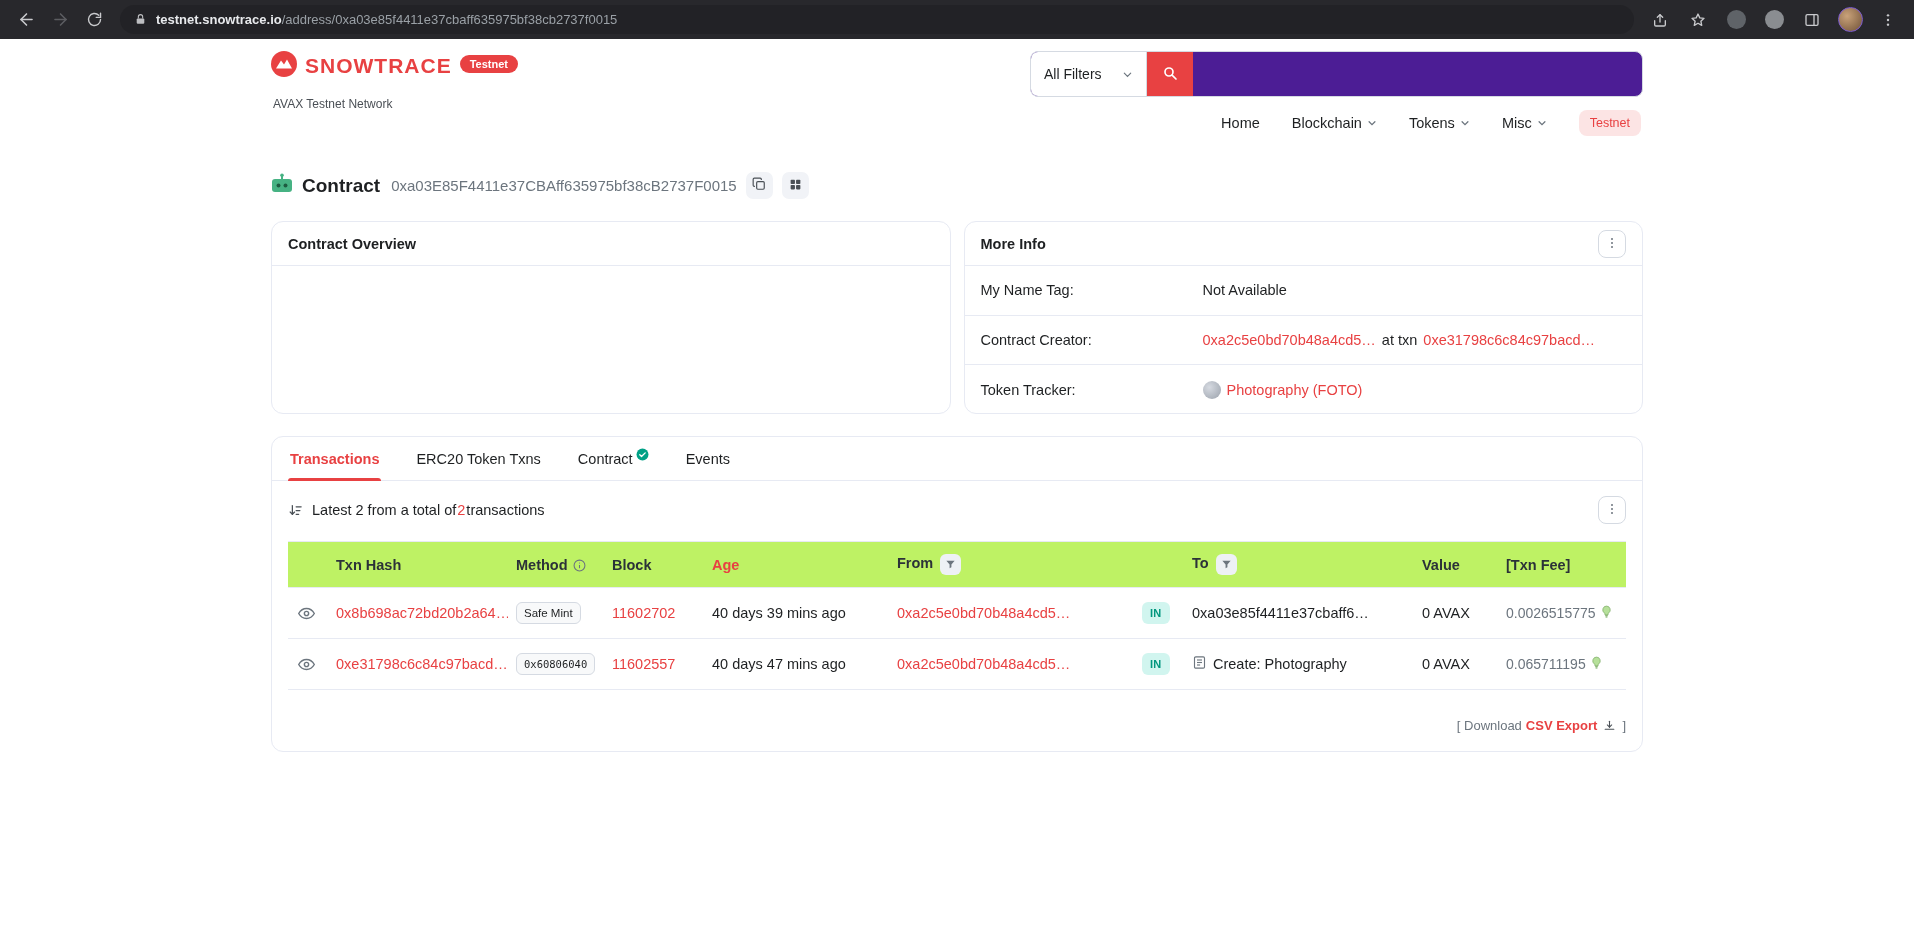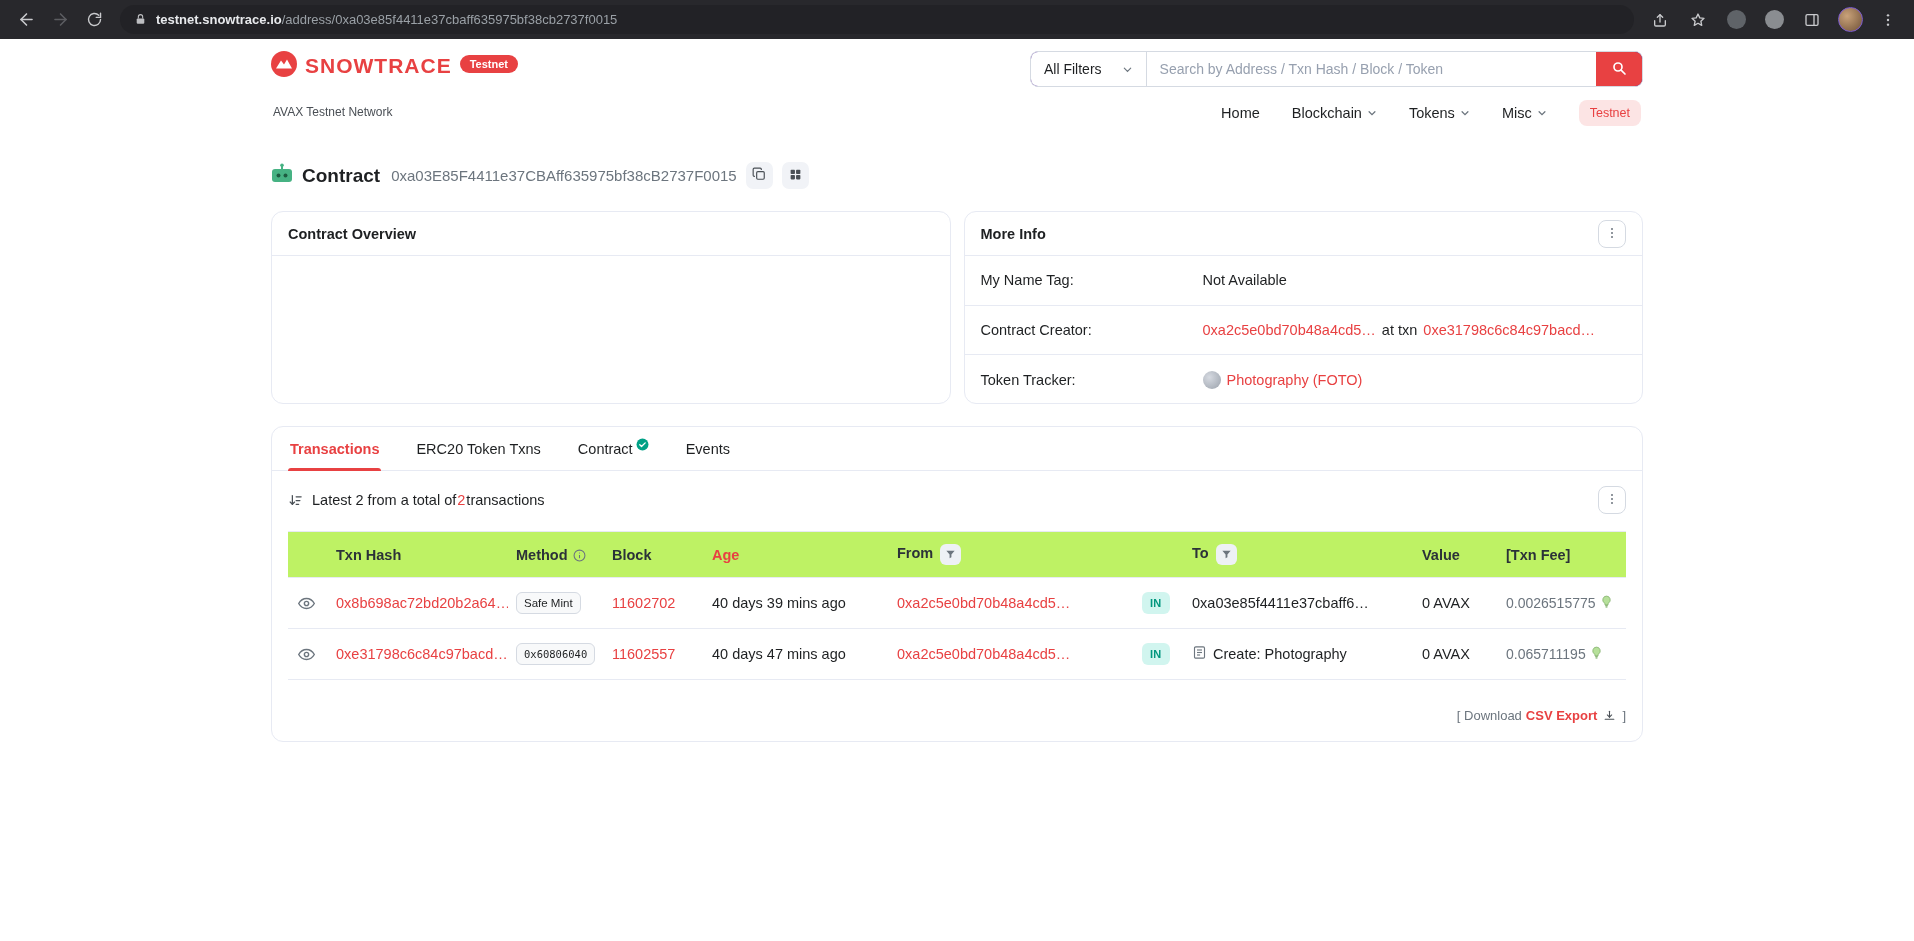--- a/index.html
+++ b/index.html
@@ -43,25 +43,25 @@
 
   
   .site-header { background: #fff; padding: 12px 0 14px; }
   .header-inner { display: flex; justify-content: space-between; }
   .brand-row { display: flex; align-items: center; gap: 8px; cursor: pointer; }
   .brand-text { color: #e84142; font-weight: 700; font-size: 21px; letter-spacing: 1px; }
   .brand-badge {
     background: #e84142; color: #fff; font-size: 11px; font-weight: 700;
     padding: 3px 10px; border-radius: 11px; position: relative; top: -2px;
   }
-  .network-label { font-size: 12px; color: #4a4f55; margin-top: 24px; margin-left: 2px; }
+  .network-label { font-size: 12px; color: #4a4f55; margin-top: 16px; margin-left: 2px; }
 
   .header-right { display: flex; flex-direction: column; align-items: flex-end; gap: 13px; }
   .search-bar {
-    display: flex; align-items: stretch; width: 613px; height: 36px;
+    display: flex; align-items: stretch; width: 613px; height: 46px;
     border: 1px solid #d5dae2; border-radius: 8px; background: #4c1d95; overflow: hidden;
   }
   .filter-select {
     display: flex; align-items: center; gap: 20px; padding: 0 13px;
     background: #fff; border: none; border-right: 1px solid #d5dae2;
     font-size: 14px; color: #1e2022; cursor: pointer; font-family: inherit;
   }
   .filter-select .caret { color: #6c757e; display: flex; }
   .search-input {
     flex: 1; border: none; outline: none; padding: 0 13px; font-size: 14px;
@@ -264,21 +264,20 @@
     <div class="header-right">
       <div class="search-bar">
         <button class="filter-select">
           <span>All Filters</span>
           <span class="caret">
             <svg viewBox="0 0 24 24" width="11" height="11" fill="none" stroke="currentColor" stroke-width="2.5" stroke-linecap="round">
                 <path d="M5 9l7 7 7-7"></path>
               </svg>
           </span>
         </button>
-        <input class="search-input" placeholder="Search by Address / Txn Hash / Block / Token" style="">
         <button class="search-btn">
           <span>
             <svg viewBox="0 0 24 24" width="16" height="16" fill="none" stroke="currentColor" stroke-width="2.5" stroke-linecap="round">
                 <circle cx="10.5" cy="10.5" r="6"></circle>
                 <line x1="15.5" y1="15.5" x2="21" y2="21"></line>
               </svg>
           </span>
         </button>
       </div>
       <nav class="main-nav">

